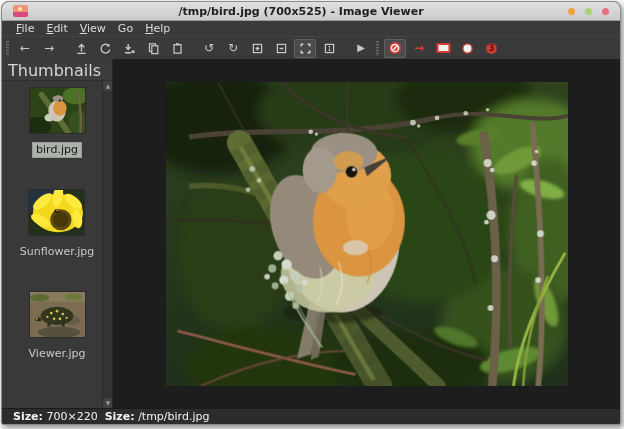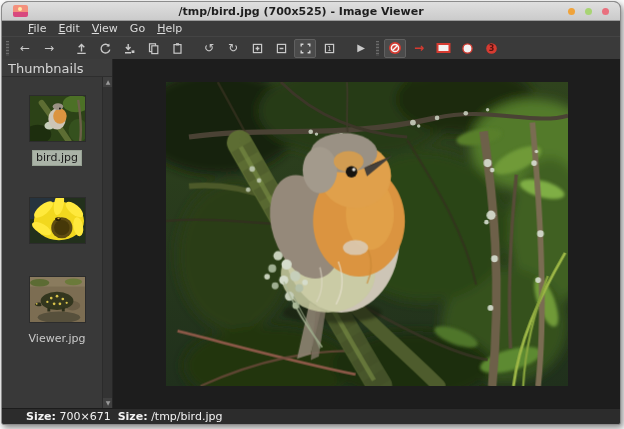--- a/index.html
+++ b/index.html
@@ -36,21 +36,21 @@
   .title-text {
     position: absolute; left: 40px; right: 60px; text-align: center;
     font-size: 11px; font-weight: bold; color: #1e1e1e;
     white-space: nowrap; overflow: hidden;
   }
   .window-dots { position: absolute; right: 11px; top: 6px; display: flex; gap: 10px; }
   .wdot { width: 7px; height: 7px; border-radius: 50%; }
   
   .menubar {
     flex: 0 0 15px; background: #3a3a3a; display: flex; align-items: center;
-    padding-left: 20px;
+    padding-left: 8px;
   }
   .menu-item {
     font-size: 11px; color: #dcdcdc; padding: 0 6px; line-height: 15px; cursor: default;
   }
   .menu-item u { text-decoration: underline; }
   
   .toolbar {
     flex: 0 0 23px; background: #3a3a3a; border-top: 1px solid #444444;
     display: flex; align-items: center; padding: 0 1px;
   }
@@ -68,24 +68,24 @@
   .tbtn.pressed { background: #4b4b4b; border-color: #606060; }
   .tbtn svg { display: block; }
   .tb-gap { width: 8px; }
   .glyph-red { color: #d63b31; font-weight: bold; }
   
   .content { flex: 1; display: flex; min-height: 0; }
   .sidebar {
     flex: 0 0 111px; background: #3c3c3c; border-right: 1px solid #262626;
     display: flex; flex-direction: column; min-height: 0;
   }
-  .sidebar-header { flex: 0 0 17px; font-size: 13px; color: #d6d6d6; padding: 2px 8px 0 6px; }
+  .sidebar-header { flex: 0 0 17px; font-size: 16px; color: #d6d6d6; padding: 2px 8px 0 6px; }
   .thumb-list {
     flex: 1; position: relative; background: #393939; border-top: 1px solid #2e2e2e;
-    padding-top: 18px; display: flex; flex-direction: column; align-items: center;
+    padding-top: 6px; display: flex; flex-direction: column; align-items: center;
     overflow: hidden;
   }
   .vscrollbar {
     position: absolute; right: 0; top: 0; bottom: 0; width: 10px;
     background: #333333; border-left: 1px solid #2b2b2b;
   }
   .sb-arrow {
     position: absolute; left: 0; width: 10px; height: 10px;
     font-size: 6px; color: #999999; text-align: center; line-height: 10px;
     background: #404040; cursor: default;
@@ -102,21 +102,21 @@
   .thumb-label.selected { box-shadow: 0 0 0 1px #97a294; }
   .main-view {
     flex: 1; background: #1d1d1d; display: flex;
     align-items: center; justify-content: center; min-width: 0;
   }
   .photo { width: 402px; height: 304px; }
   .photo svg { display: block; width: 100%; height: 100%; }
   
   .statusbar {
     flex: 0 0 16px; background: #2c2c2c; border-top: 1px solid #1c1c1c;
-    display: flex; align-items: center; padding-left: 24px;
+    display: flex; align-items: center; padding-left: 11px;
     font-size: 11px; color: #f2f2f2; white-space: pre;
   }
   .statusbar b { font-weight: bold; }
 </style>
 </head>
 <body>
 
 <div class="window">
 
   <div class="titlebar">
@@ -287,20 +287,21 @@
                 <ellipse cx="46" cy="12" rx="11" ry="5" transform="rotate(40 46 12)"></ellipse>
                 <ellipse cx="50" cy="30" rx="10" ry="5" transform="rotate(80 50 30)"></ellipse>
                 <ellipse cx="12" cy="32" rx="11" ry="5" transform="rotate(30 12 32)"></ellipse>
               </g>
               <circle cx="33" cy="31" r="11" fill="#5e4c12"></circle>
               <circle cx="33" cy="31" r="8" fill="#463809"></circle>
               <ellipse cx="29" cy="22" rx="3" ry="2" fill="#2a2208"></ellipse>
               <ellipse cx="29.5" cy="21.5" rx="1.2" ry="0.8" fill="#d8a83c"></ellipse>
             </svg>
           </div>
+          <div class="thumb-label">Sunflower.jpg</div>
         </div>
 
         <div class="thumb-item">
           <div class="thumb">
             <svg viewBox="0 0 57 47" preserveAspectRatio="none">
               <rect width="57" height="47" fill="#7c6d52"></rect>
               <rect width="57" height="10" fill="#8a7b5e"></rect>
               <ellipse cx="10" cy="6" rx="10" ry="4" fill="#5c6b33"></ellipse>
               <ellipse cx="45" cy="5" rx="9" ry="3.5" fill="#6b7a3a"></ellipse>
               <ellipse cx="30" cy="42" rx="22" ry="6" fill="#57503c"></ellipse>
@@ -457,16 +458,16 @@
             <circle cx="226" cy="386" r="6" fill="#aab897"></circle>
           </g>
           <path d="M205 345 C225 395 252 430 272 458" stroke="#aab897" stroke-width="3" fill="none" opacity="0.8"></path>
           <path d="M222 370 C240 405 258 435 268 460" stroke="#94a283" stroke-width="2.5" fill="none" opacity="0.7"></path>
         </svg>
       </div>
     </div>
   </div>
 
   <div class="statusbar">
-    <b>Size:</b><span> 700×671  </span><b>Size:</b><span> /tmp/bird.jpg</span>
+    <b>Size:</b><span> 700×220  </span><b>Size:</b><span> /tmp/bird.jpg</span>
   </div>
 
 </div>
 
 </body></html>

